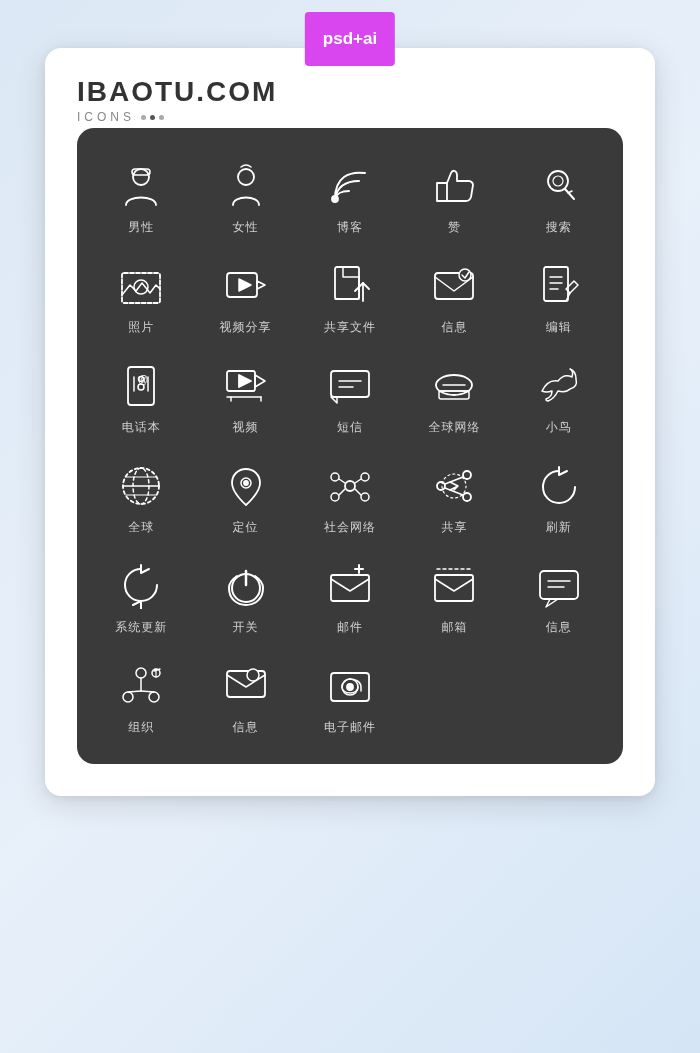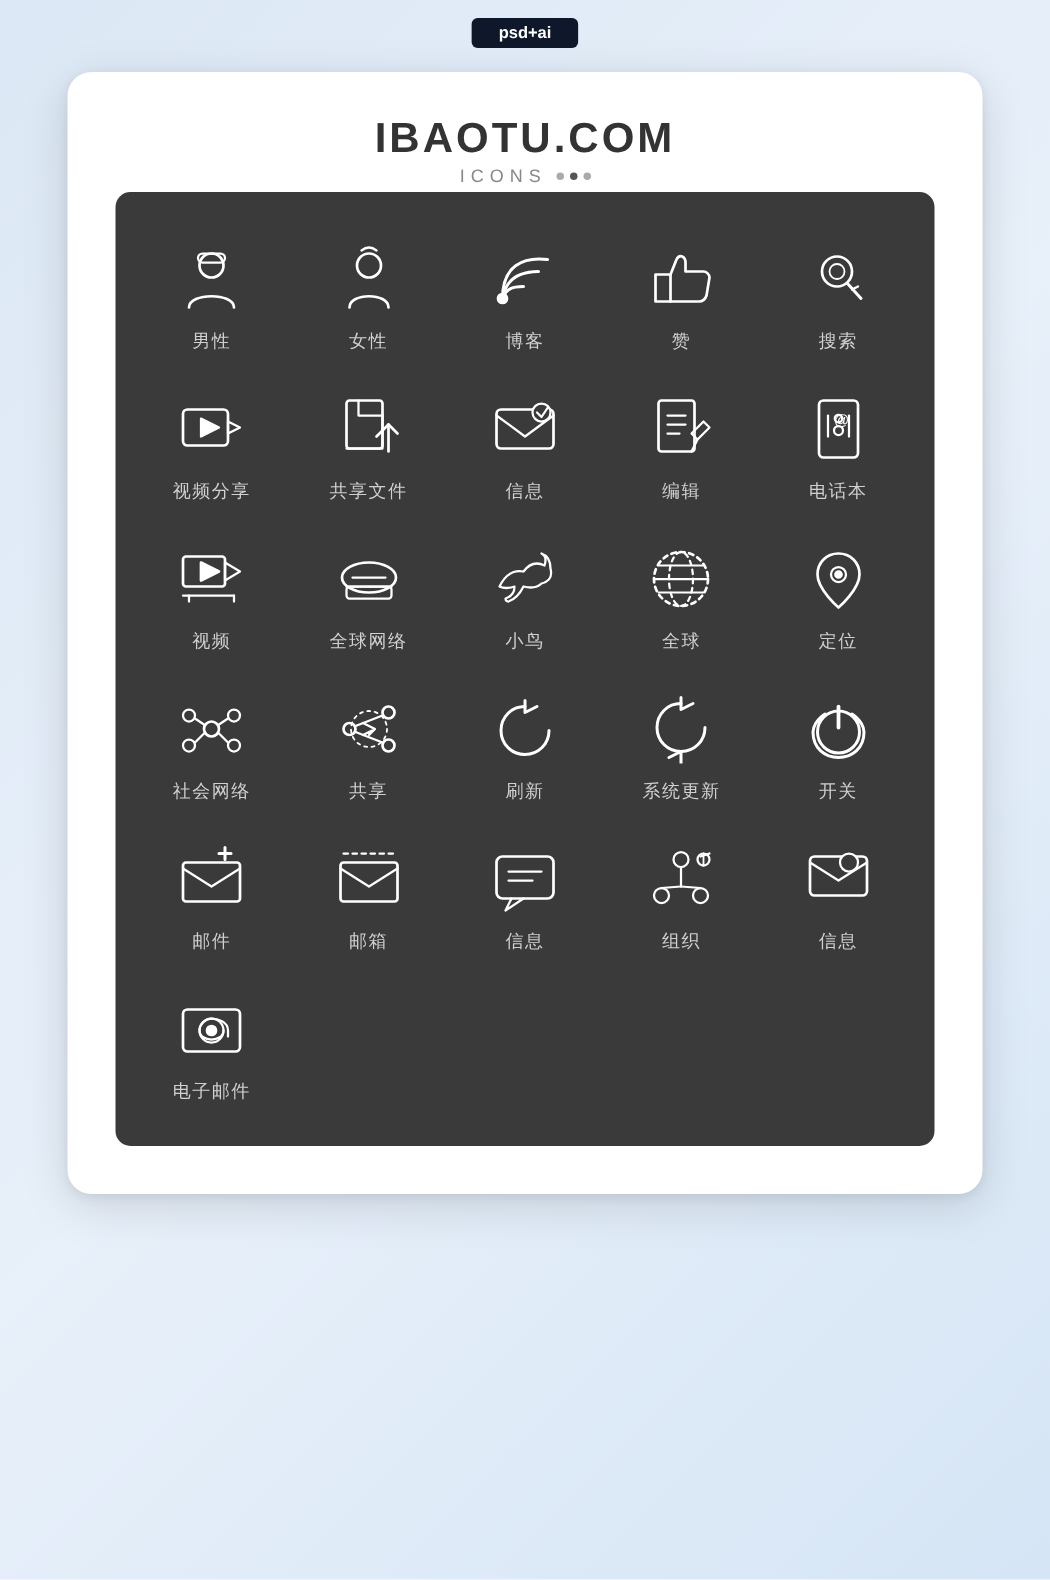--- a/index.html
+++ b/index.html
@@ -14,41 +14,41 @@
       font-family: 'Microsoft YaHei', Arial, sans-serif;
       position: relative;
     }
 
     
     .top-badge {
       position: absolute;
       top: 12px;
       left: 50%;
       transform: translateX(-50%);
-      background: #0f172a;
+      background: #d946ef;
       color: white;
-      font-size: 11px;
+      font-size: 17px;
       font-weight: bold;
-      padding: 4px 18px;
+      padding: 17px 18px;
       border-radius: 4px;
       z-index: 10;
       white-space: nowrap;
     }
 
     
     .card {
       background: white;
       border-radius: 16px;
       box-shadow: 0 8px 32px rgba(0,0,0,0.13), 0 2px 8px rgba(0,0,0,0.07);
       padding: 28px 32px 32px 32px;
       margin-top: 48px;
       width: 610px;
       display: flex;
       flex-direction: column;
-      align-items: center;
+      align-items: flex-start;
     }
 
     .site-title {
       font-size: 28px;
       font-weight: 700;
       letter-spacing: 2px;
       color: #333;
       margin-bottom: 2px;
     }
 
@@ -124,20 +124,21 @@
     .icon-label {
       font-size: 12px;
       color: #d0d0d0;
       text-align: center;
       letter-spacing: 1px;
     }
 
     
     .panel-watermark {
       position: relative;
+      border-radius: 17px;
     }
   </style>
 </head>
 <body>
 
 <div class="top-badge">psd+ai</div>
 
 <div class="card">
   <div class="site-title">IBAOTU.COM</div>
   <div class="subtitle-row">
@@ -198,20 +199,30 @@
               <line x1="29" y1="26" x2="38" y2="36" stroke="white" stroke-width="2"></line>
               <circle cx="22" cy="18" r="5" stroke="white" stroke-width="1.2" fill="none"></circle>
               <line x1="32" y1="30" x2="36" y2="28" stroke="white" stroke-width="1.5"></line>
             </svg>
           </div>
           <div class="icon-label">搜索</div>
         </div>
         <div class="icon-cell">
           <div class="icon-svg">
             <svg viewBox="0 0 46 46">
+              <rect x="4" y="10" width="38" height="30" rx="2" stroke="white" stroke-width="1.8" fill="none" stroke-dasharray="4,2"></rect>
+              <circle cx="23" cy="24" r="7" stroke="white" stroke-width="1.5" fill="none"></circle>
+              <polyline points="4,32 12,22 18,28 24,20 32,30 38,22 42,26" stroke="white" stroke-width="1.5" fill="none"></polyline>
+            </svg>
+          </div>
+          <div class="icon-label">照片</div>
+        </div>
+        <div class="icon-cell">
+          <div class="icon-svg">
+            <svg viewBox="0 0 46 46">
               <rect x="4" y="10" width="30" height="24" rx="3" stroke="white" stroke-width="1.8" fill="none"></rect>
               <polygon points="34,18 42,22 34,26" stroke="white" stroke-width="1.5" fill="none"></polygon>
               <polygon points="16,16 28,22 16,28" stroke="white" stroke-width="1.5" fill="white"></polygon>
             </svg>
           </div>
           <div class="icon-label">视频分享</div>
         </div>
         <div class="icon-cell">
           <div class="icon-svg">
             <svg viewBox="0 0 46 46">
@@ -266,20 +277,31 @@
             <svg viewBox="0 0 46 46">
               <rect x="4" y="8" width="28" height="20" rx="2" stroke="white" stroke-width="1.8" fill="none"></rect>
               <polygon points="32,12 42,18 32,24" stroke="white" stroke-width="1.5" fill="none"></polygon>
               <line x1="4" y1="34" x2="38" y2="34" stroke="white" stroke-width="1.5"></line>
               <line x1="8" y1="38" x2="8" y2="34" stroke="white" stroke-width="1.5"></line>
               <line x1="38" y1="38" x2="38" y2="34" stroke="white" stroke-width="1.5"></line>
               <polygon points="16,12 28,18 16,24" fill="white"></polygon>
             </svg>
           </div>
           <div class="icon-label">视频</div>
+        </div>
+        <div class="icon-cell">
+          <div class="icon-svg">
+            <svg viewBox="0 0 46 46">
+              <rect x="4" y="8" width="38" height="26" rx="3" stroke="white" stroke-width="1.8" fill="none"></rect>
+              <line x1="12" y1="18" x2="34" y2="18" stroke="white" stroke-width="1.5"></line>
+              <line x1="12" y1="24" x2="26" y2="24" stroke="white" stroke-width="1.5"></line>
+              <path d="M4 34 L10 40 L10 34" stroke="white" stroke-width="1.5" fill="none"></path>
+            </svg>
+          </div>
+          <div class="icon-label">短信</div>
         </div>
         <div class="icon-cell">
           <div class="icon-svg">
             <svg viewBox="0 0 46 46">
               <ellipse cx="23" cy="22" rx="18" ry="10" stroke="white" stroke-width="1.8" fill="none"></ellipse>
               <rect x="8" y="28" width="30" height="8" rx="2" stroke="white" stroke-width="1.5" fill="none"></rect>
               <line x1="8" y1="28" x2="38" y2="28" stroke="white" stroke-width="1.5"></line>
               <line x1="12" y1="22" x2="34" y2="22" stroke="white" stroke-width="1.5"></line>
             </svg>
           </div>

